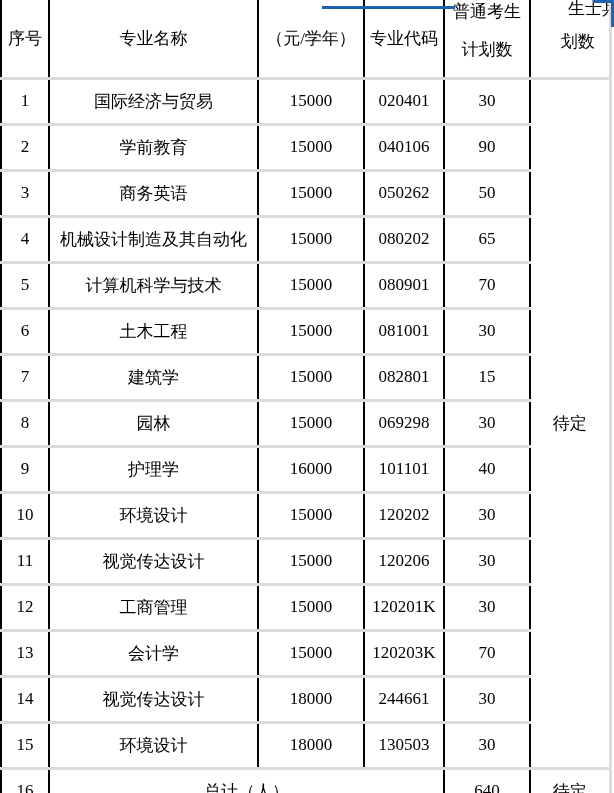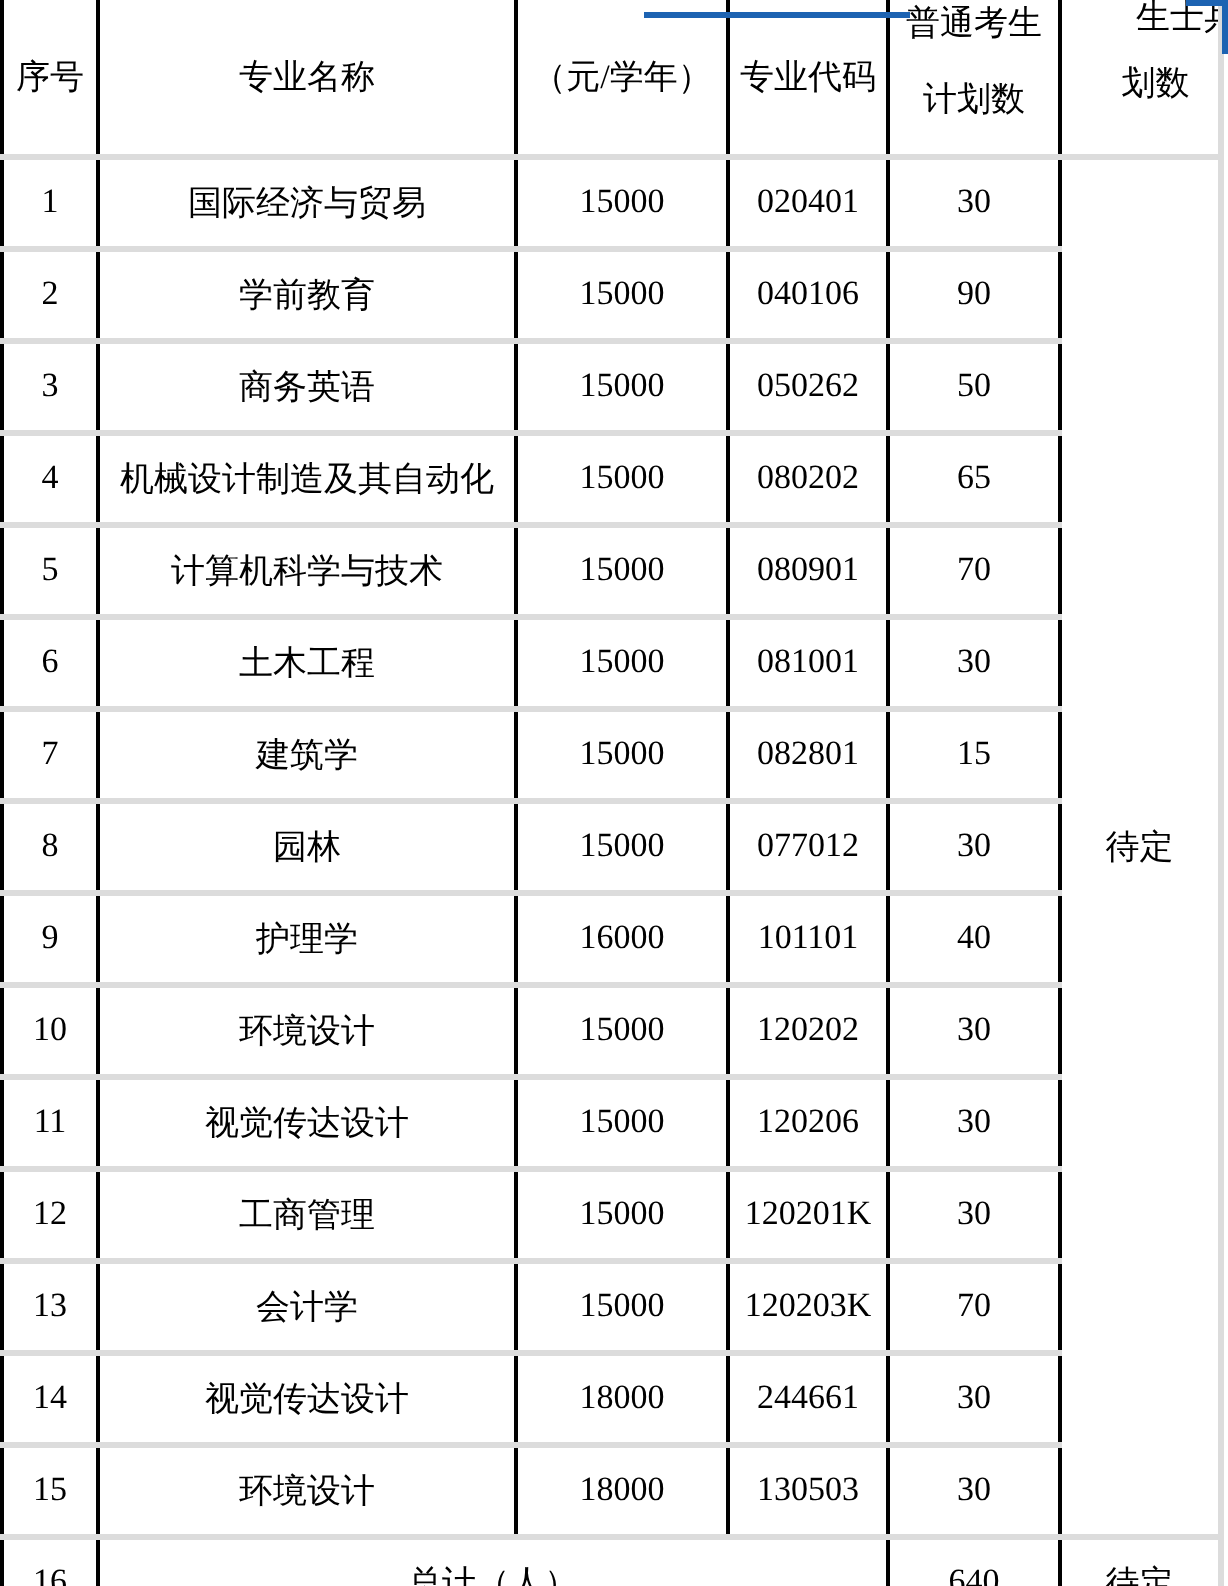--- a/index.html
+++ b/index.html
@@ -112,21 +112,21 @@
         <td>7</td>
         <td>建筑学</td>
         <td>15000</td>
         <td>082801</td>
         <td>15</td>
       </tr>
       <tr>
         <td>8</td>
         <td>园林</td>
         <td>15000</td>
-        <td>077012</td>
+        <td>069298</td>
         <td>30</td>
       </tr>
       <tr>
         <td>9</td>
         <td>护理学</td>
         <td>16000</td>
         <td>101101</td>
         <td>40</td>
       </tr>
       <tr>

